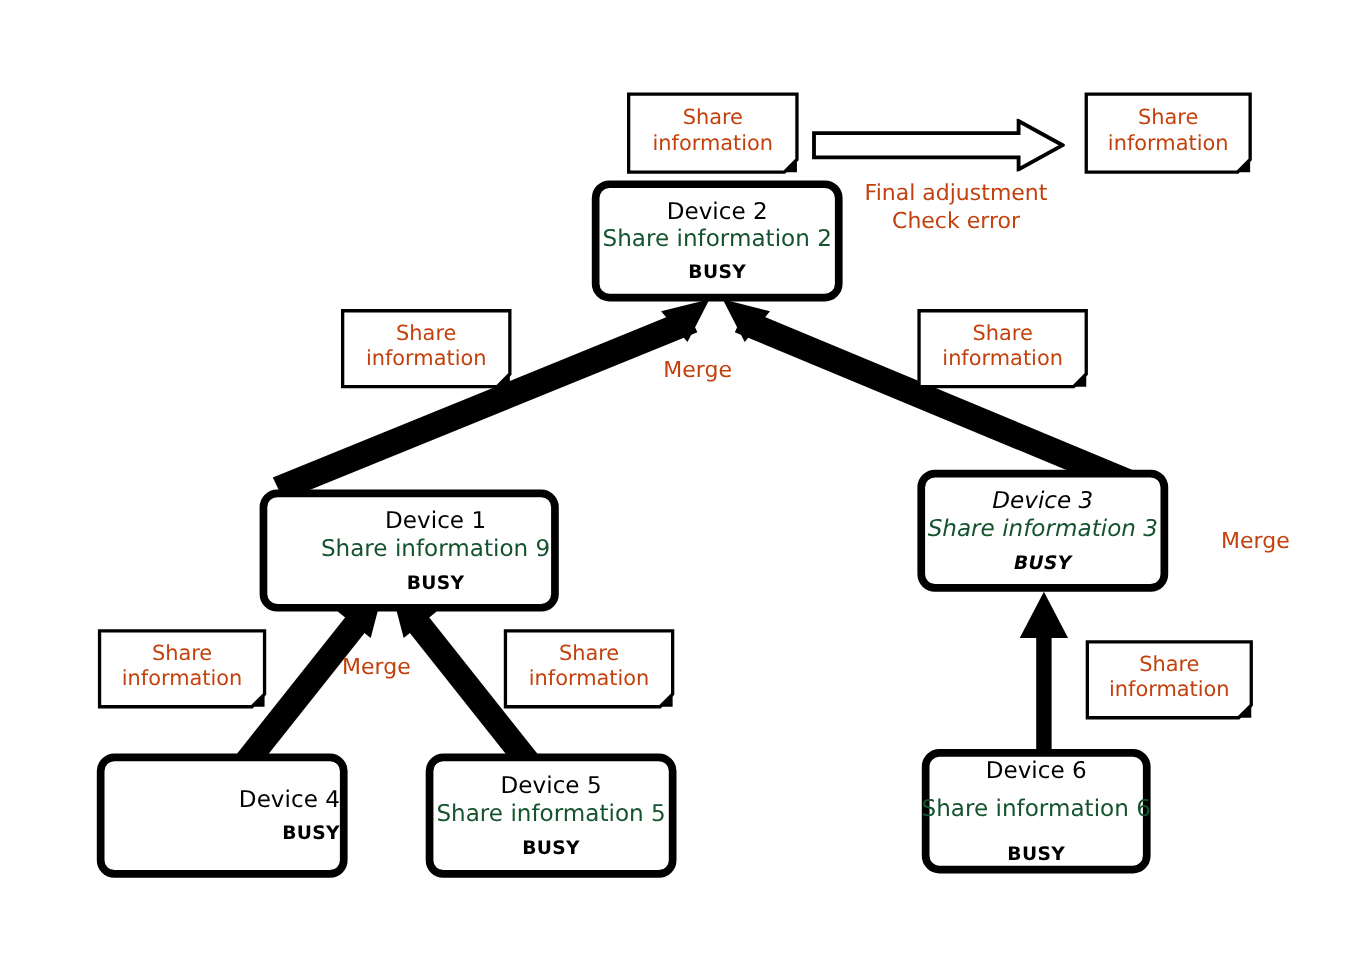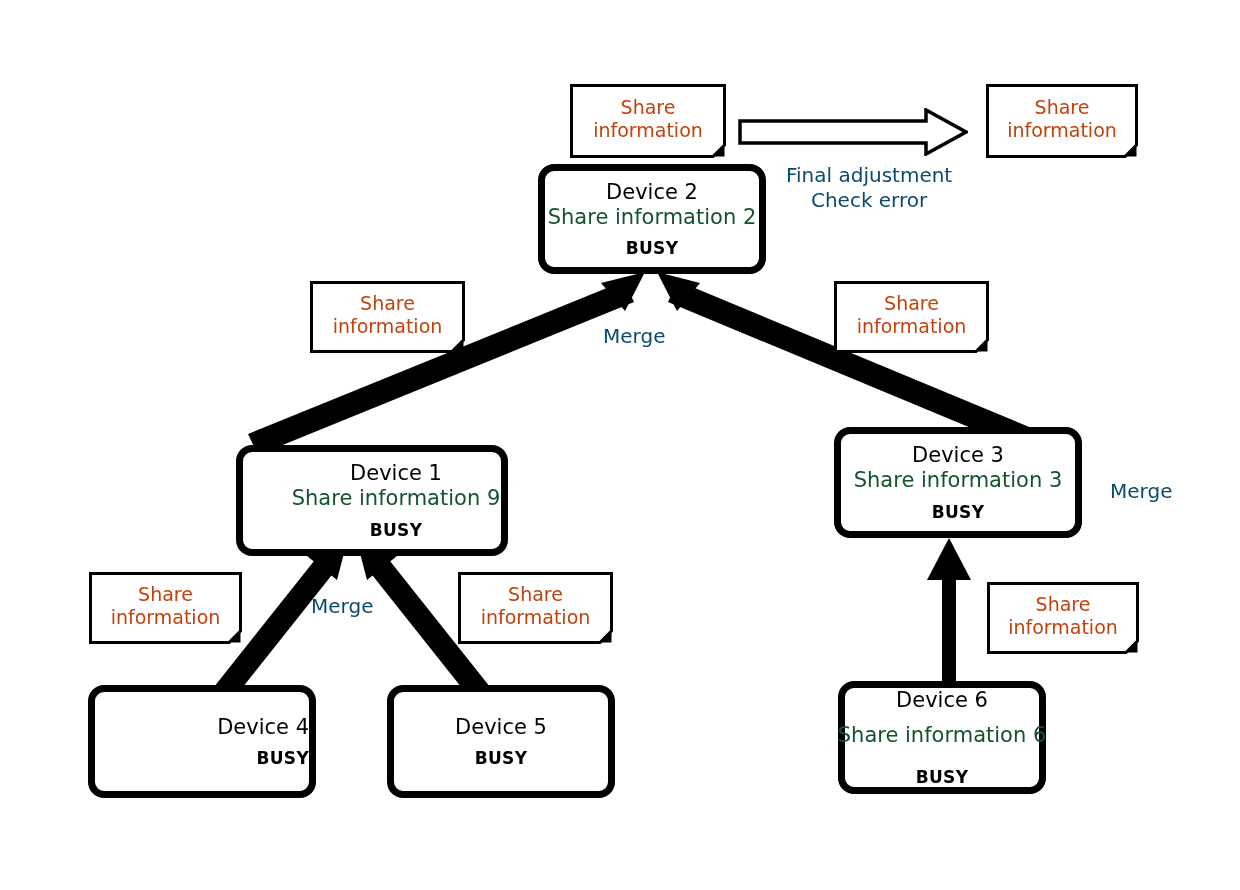--- a/index.html
+++ b/index.html
@@ -83,21 +83,21 @@
     padding-bottom: 4px;
     box-sizing: border-box;
   }
   .note .nl {
     white-space: nowrap;
   }
   
   .flabel {
     position: absolute;
     font-size: 20px;
-    color: #0c4a6e;
+    color: #c2410c;
     white-space: nowrap;
     line-height: 1.25;
     z-index: 7;
   }
   .flabel.two-line {
     text-align: center;
   }
   
   .blockarrow {
     position: absolute;
@@ -185,31 +185,32 @@
       <div class="device" style="left: 538px; top: 164px; width: 228px; height: 110px;">
         <div class="dev-title">Device 2</div>
         <div class="dev-share">Share information 2</div>
         <div class="dev-state">BUSY</div>
       </div>
       <div class="device" style="left: 236px; top: 445px; width: 272px; height: 111px; padding-left: 48px;">
         <div class="dev-title">Device 1</div>
         <div class="dev-share">Share information 9</div>
         <div class="dev-state">BUSY</div>
       </div>
-      <div class="device" style="left: 834px; top: 427px; width: 248px; height: 111px;">
+      <div class="device" style="left: 834px; top: 427px; width: 228px; height: 111px; font-style: italic;">
         <div class="dev-title">Device 3</div>
         <div class="dev-share">Share information 3</div>
         <div class="dev-state">BUSY</div>
       </div>
       <div class="device" style="left: 88px; top: 685px; width: 228px; height: 113px; align-items: flex-end;">
         <div class="dev-title">Device 4</div>
         <div class="dev-state">BUSY</div>
       </div>
       <div class="device" style="left: 387px; top: 685px; width: 228px; height: 113px;">
         <div class="dev-title">Device 5</div>
+        <div class="dev-share">Share information 5</div>
         <div class="dev-state">BUSY</div>
       </div>
       <div class="device" style="left: 838px; top: 681px; width: 208px; height: 113px; justify-content: space-between;">
         <div class="dev-title">Device 6</div>
         <div class="dev-share">Share information 6</div>
         <div class="dev-state">BUSY</div>
       </div>
     </div>
 
   <div id="notes-layer">

